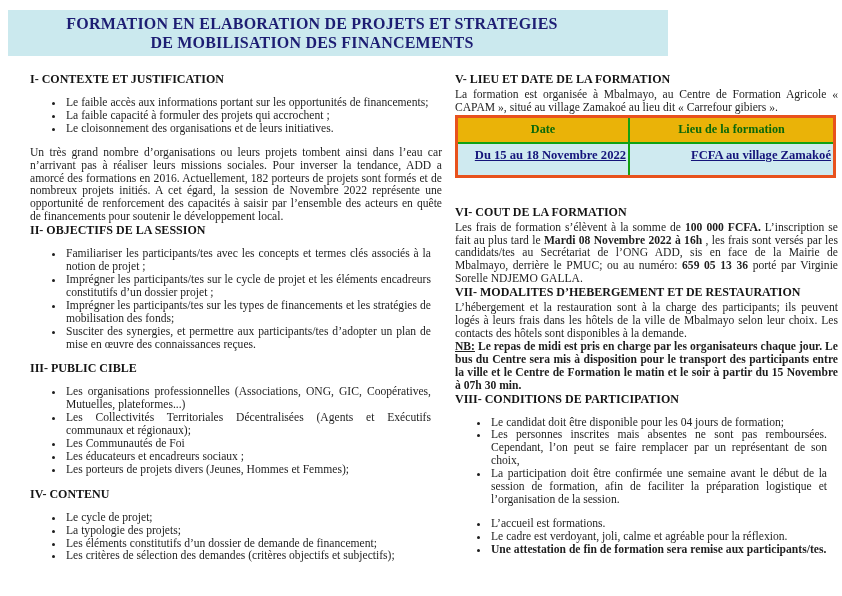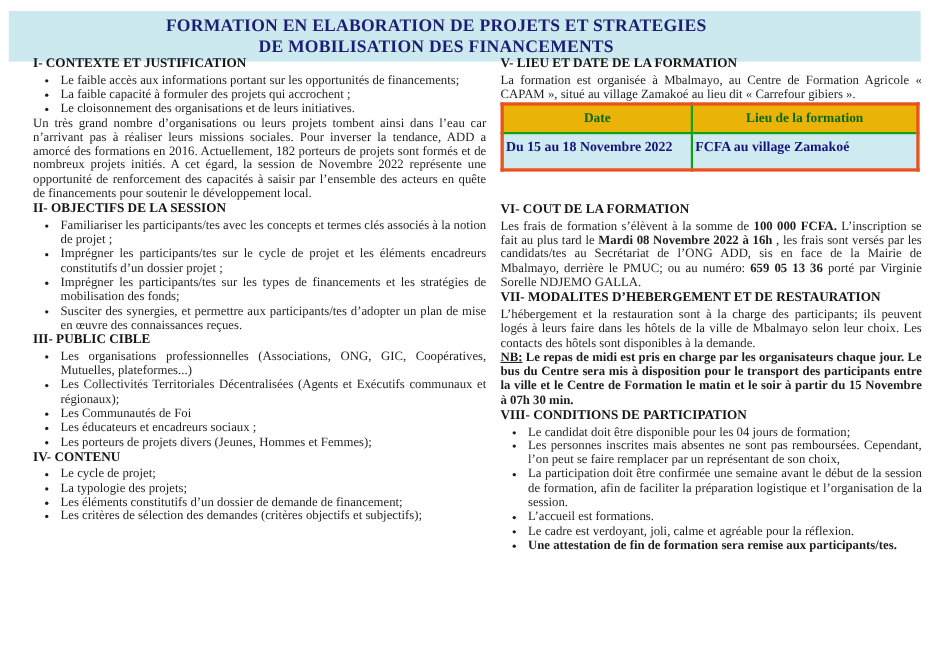--- a/index.html
+++ b/index.html
@@ -3,36 +3,36 @@
 <meta charset="utf-8">
 <style>
   html,body{margin:0;padding:0;background:#ffffff;}
   .page{
     position:relative;width:842px;height:596px;background:#ffffff;overflow:hidden;
     font-family:"Liberation Serif","DejaVu Serif",serif;color:#1e1e1e;
     font-size:11.6px;line-height:12.9px;
   }
   
   .band{
-    position:absolute;left:8px;top:10px;width:829px;height:46px;
+    position:absolute;left:8px;top:10px;width:660px;height:46px;
     background:#cbe9ee;text-align:center;padding-top:4px;box-sizing:border-box;
     padding-right:52px;
   }
   .band .title{
     font-weight:bold;color:#1d1d73;font-size:16px;line-height:19px;letter-spacing:.2px;
   }
   
-  .col{position:absolute;top:51px;}
+  .col{position:absolute;top:73px;}
   .col-left{left:30px;width:412px;}
   .col-right{left:455px;width:383px;}
   h3.sec{
     font-size:12px;line-height:13px;font-weight:bold;margin:0 0 3px 0;color:#151515;
   }
   p.body{margin:0;text-align:justify;}
-  ul.blist{margin:0;padding-left:24px;}
+  ul.blist{margin:11px;padding-left:24px;}
   ul.blist li{text-align:justify;padding-left:1px;}
   .mb2{margin-bottom:2px;}.mb3{margin-bottom:3px;}.mb4{margin-bottom:4px;}
   .mb6{margin-bottom:6px;}.mb8{margin-bottom:8px;}.mb9{margin-bottom:9px;}
   .mb11{margin-bottom:11px;}.mb13{margin-bottom:13px;}.mb14{margin-bottom:14px;}
   .mb19{margin-bottom:19px;}.mb28{margin-bottom:28px;}
   .b{font-weight:bold;}
   .u{text-decoration:underline;}
   
   table.sched{
     border-collapse:collapse;width:381px;table-layout:fixed;
@@ -41,21 +41,21 @@
   table.sched .c1{width:45.5%;}
   table.sched .c2{width:54.5%;}
   table.sched th{
     background:#eab308;color:#0a680a;font-size:12.2px;font-weight:bold;
     text-align:center;padding:5px 2px 6px 2px;
     border-bottom:2.5px solid #12a112;
   }
   table.sched th.c1{border-right:2.5px solid #12a112;}
   table.sched td{
     background:#cfeaf0;color:#14147a;font-size:12.6px;font-weight:bold;
-    text-align:left;vertical-align:top;padding:5px 2px 13px 2px;
+    text-align:right;vertical-align:top;padding:5px 2px 13px 2px;text-decoration:underline;
   }
   table.sched td.c1{border-right:2.5px solid #12a112;}
   .nb{margin:0;text-align:justify;font-weight:bold;}
 </style>
 </head>
 <body>
 
 <div class="page">
 
   <div class="band">
@@ -115,21 +115,21 @@
           <td class="c1">Du 15 au 18 Novembre 2022</td>
           <td class="c2">FCFA  au village Zamakoé</td>
         </tr>
       </tbody>
     </table>
 
     <h3 class="sec">VI- COUT DE LA FORMATION</h3>
     <p class="body mb3"><span>Les frais de formation s’élèvent à la somme de </span><span class="b">100 000  FCFA.</span><span> L’inscription se fait au plus tard le </span><span class="b">Mardi 08 Novembre 2022 à 16h</span><span> , les frais sont versés par les candidats/tes au Secrétariat de l’ONG ADD, sis en face de la Mairie de Mbalmayo, derrière le PMUC; ou au numéro: </span><span class="b">659 05 13 36</span><span> porté par Virginie Sorelle NDJEMO GALLA.</span></p>
 
     <h3 class="sec mb2">VII- MODALITES D’HEBERGEMENT ET DE RESTAURATION</h3>
-    <p class="body mb19">L’hébergement et la restauration sont à la charge des participants; ils peuvent logés à leurs faire dans les hôtels de la ville de Mbalmayo selon leur choix. Les contacts des hôtels sont disponibles à la demande.</p>
+    <p class="body mb19">L’hébergement et la restauration sont à la charge des participants; ils peuvent logés à leurs frais dans les hôtels de la ville de Mbalmayo selon leur choix. Les contacts des hôtels sont disponibles à la demande.</p>
 
     <p class="nb mb14"><span class="u">NB:</span><span> Le repas de midi est pris en charge par les organisateurs chaque jour. Le bus du Centre sera mis à disposition pour le transport des participants entre la ville et le Centre de Formation le matin et le soir à partir du 15 Novembre à 07h 30 min.</span></p>
 
     <h3 class="sec mb4">VIII- CONDITIONS DE PARTICIPATION</h3>
     <ul class="blist mb8">
       <li>Le candidat doit être disponible pour les 04 jours de formation;</li>
       <li>Les personnes inscrites mais absentes ne sont pas remboursées. Cependant, l’on peut se faire remplacer par un représentant de son choix,</li>
       <li>La participation doit être confirmée une semaine avant le début de la session de formation, afin de faciliter la préparation logistique et l’organisation de la session.</li>
     </ul>
     <ul class="blist">

